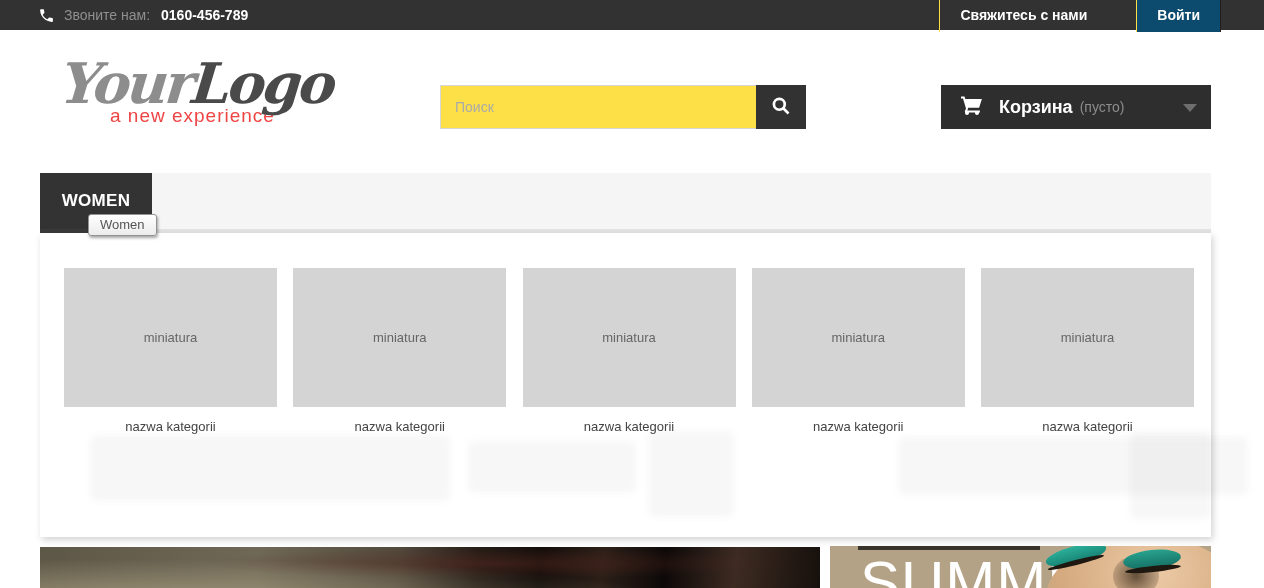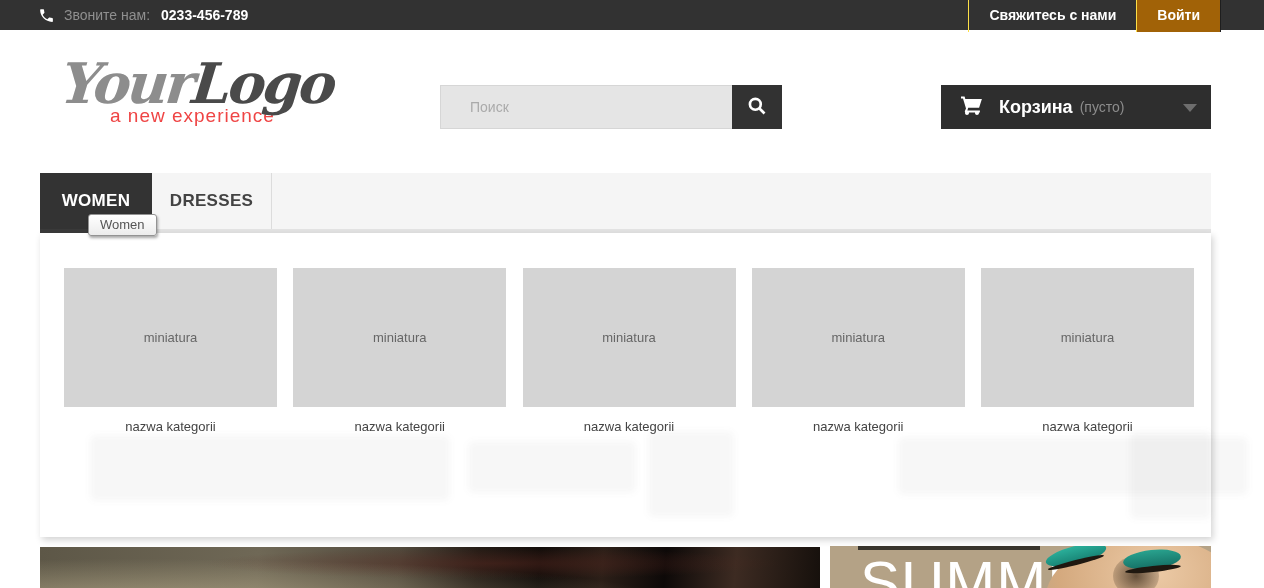--- a/index.html
+++ b/index.html
@@ -10,35 +10,35 @@
   .topbar { position:absolute; left:0; top:0; width:1264px; height:30px;
             background:#323232; display:flex; align-items:center; justify-content:space-between; }
   .topbar-left { display:flex; align-items:center; padding-left:38px; gap:9px; }
   .phone-icon svg { display:block; }
   .call-label { color:#8f8f8f; font-size:14px; }
   .phone-number { color:#fff; font-size:14px; font-weight:bold; margin-left:2px; }
   .topbar-right { display:flex; align-items:stretch; height:33px; }
   .topbar-link { display:flex; align-items:center; padding:0 20px; color:#fff;
                  font-size:14px; font-weight:bold; border-left:1px solid #fde047;
                  text-decoration:none; cursor:pointer; }
-  .topbar-link.login { background:#a16207; border-right:1px solid #1e1e1e; }
+  .topbar-link.login { background:#0c4a6e; border-right:1px solid #1e1e1e;margin-left:29px; }
   .topbar-spacer { width:43px; }
 
   
   .header { position:absolute; left:0; top:33px; width:1264px; height:139px; background:#fff; }
   .logo { position:absolute; left:62px; top:22px; cursor:pointer; }
   .logo-script { font-family:"DejaVu Serif", serif; font-style:italic; font-weight:bold;
                  font-size:56px; letter-spacing:-3px; transform:skewX(-6deg); display:block; line-height:1; }
   .logo-your { color:#8d8d8d; }
   .logo-logo { color:#4a4a4a; }
   .logo-tagline { display:block; color:#ef4444; font-size:19px; letter-spacing:1px; margin:-6px 0 16px 48px; }
 
   .search-box { position:absolute; left:440px; top:52px; display:flex; }
-  .search-input { width:292px; height:44px; background:#e5e5e5; border:1px solid #d6d6d6;
-                  border-right:none; padding:0 29px; font-size:14px; color:#555; outline:none; }
+  .search-input { width:316px; height:44px; background:#fde047; border:1px solid #d6d6d6;
+                  border-right:none; padding:0 14px; font-size:14px; color:#555; outline:none; }
   .search-input::placeholder { color:#aaa; }
   .search-button { width:50px; height:44px; background:#323232; border:none; cursor:pointer;
                    display:flex; align-items:center; justify-content:center; }
 
   .cart-block { position:absolute; left:941px; top:52px; width:270px; height:44px;
                 background:#2e2e2e; display:flex; align-items:center; cursor:pointer; }
   .cart-icon { margin:0 14px 0 18px; }
   .cart-label { color:#fff; font-size:18px; font-weight:bold; }
   .cart-status { color:#8c8c8c; font-size:14px; margin-left:7px; }
   .cart-caret { position:absolute; right:14px; top:19px; width:0; height:0;
@@ -110,21 +110,21 @@
 <body>
 
 <div class="topbar">
   <div class="topbar-left">
     <span class="phone-icon">
       <svg width="17" height="17" viewBox="0 0 24 24" fill="#fff">
         <path d="M6.62 10.79c1.44 2.83 3.76 5.14 6.59 6.59l2.2-2.2c.27-.27.67-.36 1.02-.24 1.12.37 2.33.57 3.57.57.55 0 1 .45 1 1V20c0 .55-.45 1-1 1-9.39 0-17-7.61-17-17 0-.55.45-1 1-1h3.5c.55 0 1 .45 1 1 0 1.25.2 2.45.57 3.57.11.35.03.74-.25 1.02l-2.2 2.2z"></path>
       </svg>
     </span>
     <span class="call-label">Звоните нам:</span>
-    <span class="phone-number">0233-456-789</span>
+    <span class="phone-number">0160-456-789</span>
   </div>
   <div class="topbar-right">
     <a class="topbar-link">Свяжитесь с нами</a>
     <a class="topbar-link login">Войти</a>
     <span class="topbar-spacer"></span>
   </div>
 </div>
 
 <div class="header">
   <div class="logo">
@@ -151,21 +151,20 @@
       </svg>
     </span>
     <span class="cart-label">Корзина</span>
     <span class="cart-status">(пусто)</span>
     <span class="cart-caret"></span>
   </div>
 </div>
 
 <div class="nav">
   <div class="nav-item w1 active">WOMEN</div>
-  <div class="nav-item w2">DRESSES</div>
 </div>
 <div class="nav-strip">
   <div class="nav-strip-dark"></div>
 </div>
 <div class="tooltip">Women</div>
 
 <div class="dropdown">
   <div class="cat-row">
     <div class="cat">
       <div class="cat-thumb">miniatura</div>

